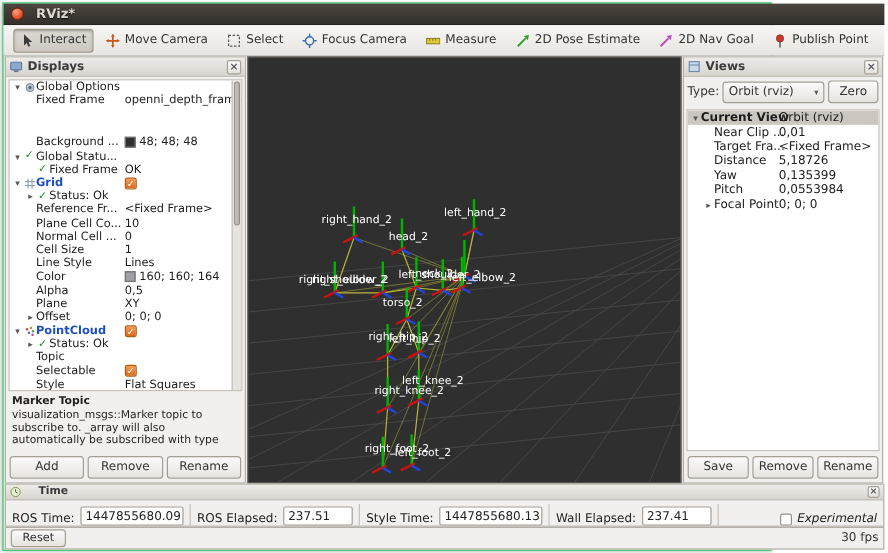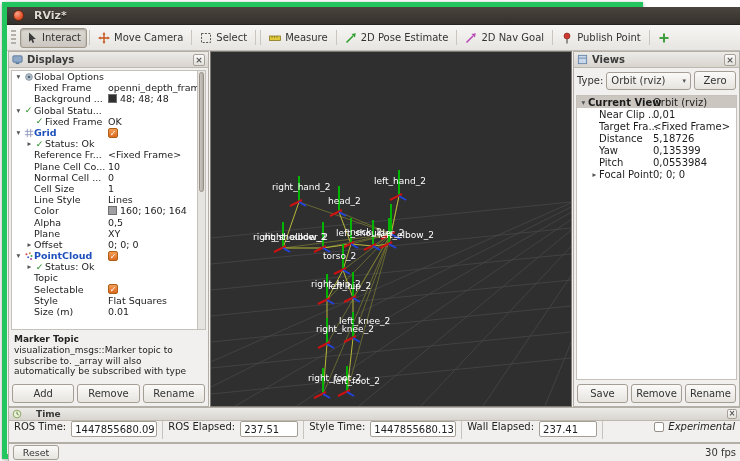--- a/index.html
+++ b/index.html
@@ -1,19 +1,19 @@
 <!DOCTYPE html>
 <html><head>
 <meta charset="utf-8">
 <style>
   * { margin:0; padding:0; box-sizing:border-box; }
   html,body { width:740px; height:461px; overflow:hidden; background:#fff;
     font-family:"DejaVu Sans","Liberation Sans",sans-serif; }
   .window { position:absolute; left:2px; top:2px; width:641px; height:457px;
-    border:5px solid #22c55e; background:#f1f0ee; box-shadow:0 1px 4px rgba(0,0,0,.35); }
+    border:1px solid #22c55e; background:#f1f0ee; box-shadow:0 1px 4px rgba(0,0,0,.35); }
   
   .titlebar { position:absolute; left:0; top:0; width:734px; height:18px;
     background:linear-gradient(#4a453f,#34302b); border-bottom:1px solid #262320;
     display:flex; align-items:center; padding:0 6px; }
   .close-btn { width:11px; height:11px; border-radius:50%;
     background:radial-gradient(circle at 35% 30%, #f9a488, #e2552d 60%, #bf3d1a);
     border:1px solid #6f2710; }
   .title-text { color:#ddd8d0; font-size:11px; font-weight:bold; margin-left:10px;
     text-shadow:0 1px 1px rgba(0,0,0,.8); }
   
@@ -79,21 +79,21 @@
     border:1px solid #a59e95; border-radius:3px; display:flex; align-items:center;
     padding:0 4px; font-size:10px; overflow:hidden; white-space:nowrap; }
   .combo-arrow { margin-left:auto; font-size:7px; color:#555; }
   .zero-btn { flex:none; width:42px; }
   
   .time-panel { left:1px; top:400px; width:733px; height:36px; }
   .time-header { height:13px; flex:none; display:flex; align-items:center; gap:14px;
     background:linear-gradient(#edebe8,#d8d5cf); border-bottom:1px solid #bcb7af;
     padding:0 3px; font-size:9px; font-weight:bold; color:#3a3a3a; }
   .time-header .panel-close { width:10px; height:10px; font-size:8px; line-height:8px; }
-  .time-fields { display:flex; align-items:flex-start; gap:5px; padding:0 5px; flex:1;
+  .time-fields { display:flex; align-items:flex-end; gap:5px; padding:0 5px; flex:1;
     font-size:10px; color:#222; }
   .time-input { background:#fff; border:1px solid #a59e95; border-radius:2px; height:16px;
     display:flex; align-items:center; padding:0 3px; font-size:10px; white-space:nowrap; }
   .vsep { width:1px; height:18px; background:#c8c4bd; }
   .exp-group { margin-left:auto; display:flex; align-items:center; gap:4px;font-style:italic; }
   .status-bar { position:absolute; left:1px; top:436px; width:733px; height:19px;
     background:#f1f0ee; border:1px solid #b3aea6; display:flex; align-items:center;
     padding:0 4px; font-size:10px; color:#333; }
   .reset-btn { flex:none; width:46px; height:15px; line-height:13px; font-size:9.5px; }
   .fps { margin-left:auto; }
@@ -134,20 +134,29 @@
       <div class="tool-sep"></div>
       <div class="tool-btn">
         <span class="ticon">
           <svg width="12" height="12" viewBox="0 0 12 12">
             <rect x="1.5" y="1.5" width="9" height="9" fill="none" stroke="#555" stroke-width="1" stroke-dasharray="2 1.4"></rect>
           </svg>
         </span>
         <span>Select</span>
       </div>
       <div class="tool-sep"></div>
+      <div class="tool-btn">
+        <span class="ticon">
+          <svg width="12" height="12" viewBox="0 0 12 12">
+            <circle cx="6" cy="6" r="3.4" fill="none" stroke="#3a6ea8" stroke-width="1.2"></circle>
+            <path d="M6 0 V3 M6 9 V12 M0 6 H3 M9 6 H12" stroke="#3a6ea8" stroke-width="1.2"></path>
+          </svg>
+        </span>
+        <span>Focus Camera</span>
+      </div>
       <div class="tool-sep"></div>
       <div class="tool-btn">
         <span class="ticon">
           <svg width="12" height="12" viewBox="0 0 12 12">
             <rect x="0.5" y="4" width="11" height="4.5" fill="#e0c83c" stroke="#8a7820" stroke-width="0.8"></rect>
             <path d="M3 4 V6 M5.5 4 V6 M8 4 V6" stroke="#8a7820" stroke-width="0.8"></path>
           </svg>
         </span>
         <span>Measure</span>
       </div>
@@ -215,21 +224,21 @@
           <span class="row-label">Global Options</span>
           <span class="row-value" style="left:96px"></span>
         </div>
         <div class="tree-row" style="padding-left: 13px;">
           <span class="exp"></span>
           <span class="row-label">Fixed Frame</span>
           <span class="row-value" style="left:96px">
             <span>openni_depth_frame</span>
           </span>
         </div>
-        <div class="tree-row" style="padding-left: 13px;">
+        <div class="tree-row" style="padding-left: 13px; margin-top: 24px;">
           <span class="exp"></span>
           <span class="row-label">Background ...</span>
           <span class="row-value" style="left:96px">
             <span class="swatch" style="background:#303030"></span>
             <span>48; 48; 48</span>
           </span>
         </div>
         <div class="tree-row" style="padding-left: 2px;">
           <span class="exp">▾</span>
           <span class="row-icon check">✓</span>

